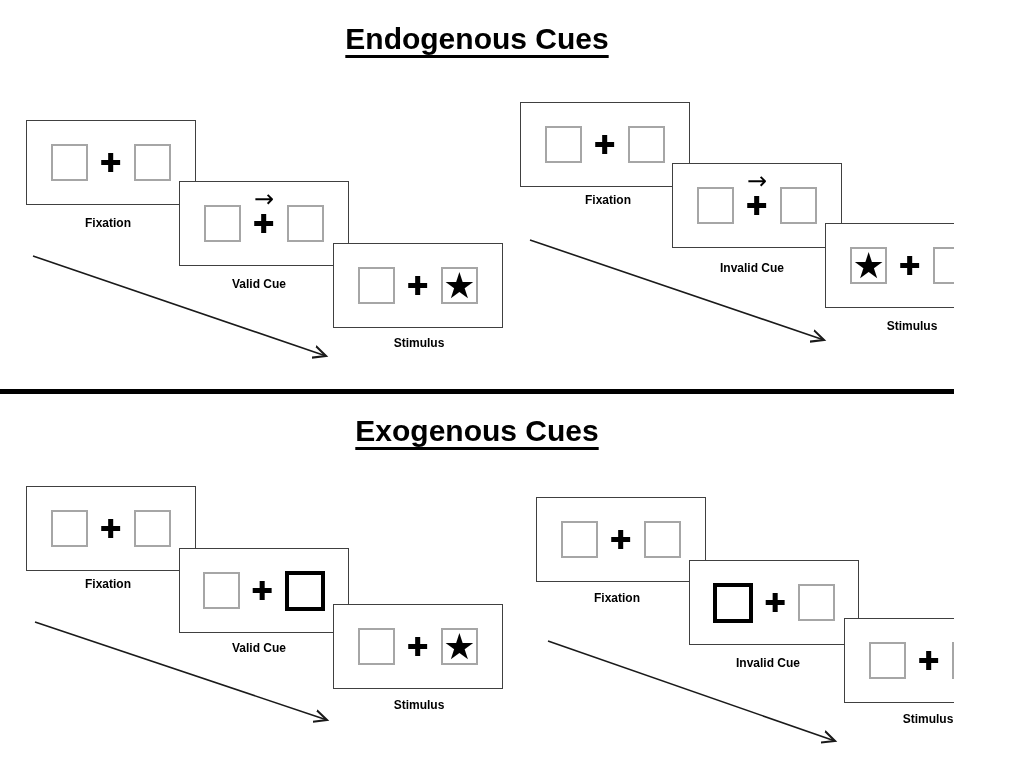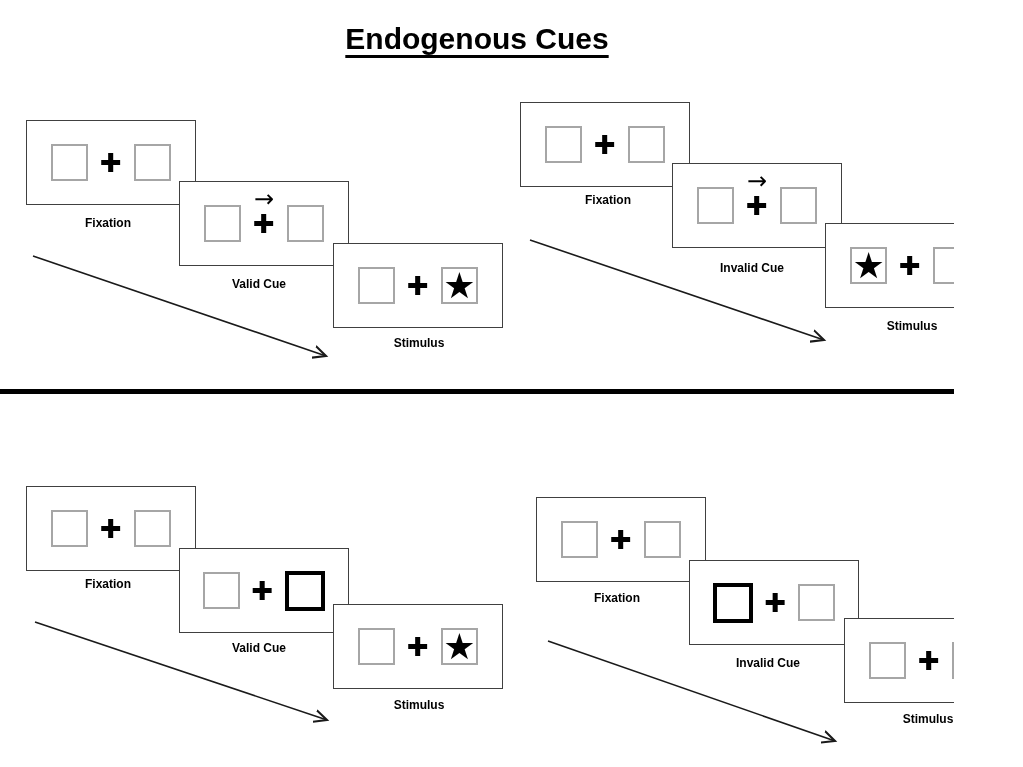--- a/index.html
+++ b/index.html
@@ -48,20 +48,23 @@
       </marker>
     </defs>
     <line x1="33" y1="256" x2="326" y2="356" stroke="#1a1a1a" stroke-width="1.6" marker-end="url(#ah)"></line>
     <line x1="530" y1="240" x2="824" y2="340" stroke="#1a1a1a" stroke-width="1.6" marker-end="url(#ah)"></line>
     <line x1="35" y1="622" x2="327" y2="720" stroke="#1a1a1a" stroke-width="1.6" marker-end="url(#ah)"></line>
     <line x1="548" y1="641" x2="835" y2="741" stroke="#1a1a1a" stroke-width="1.6" marker-end="url(#ah)"></line>
   </svg>
 
   <div class="sec-title t-endo">
     <span>Endogenous Cues</span>
+  </div>
+  <div class="sec-title t-exo">
+    <span>Exogenous Cues</span>
   </div>
 
   <div class="divider"></div>
 
   <div class="panel z1 p-tl-fix">
     <span class="box"></span>
     <span class="pluswrap">
       <span class="plus">✚</span>
     </span>
     <span class="box"></span>

